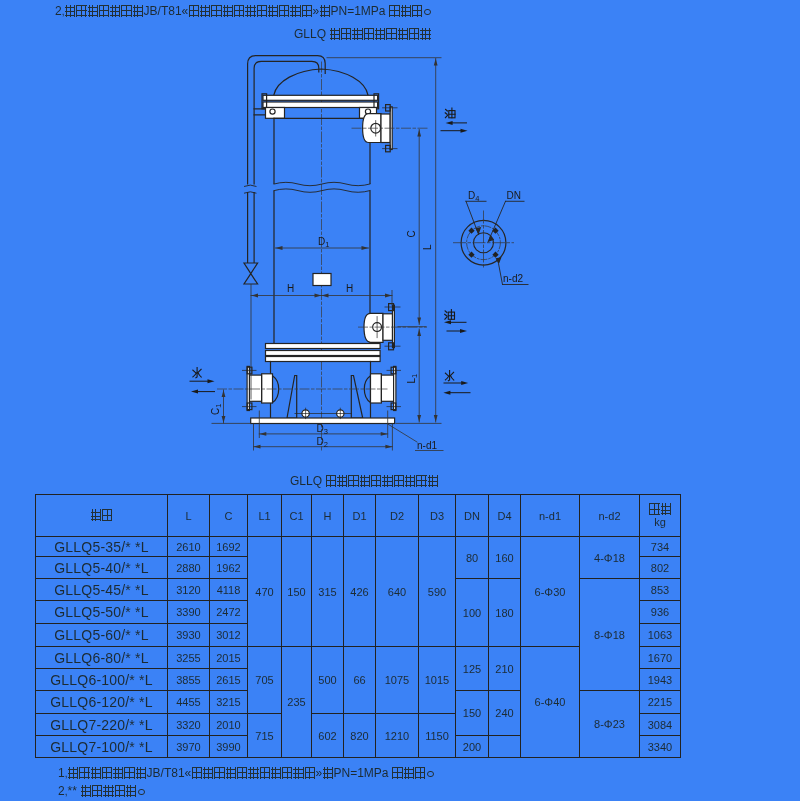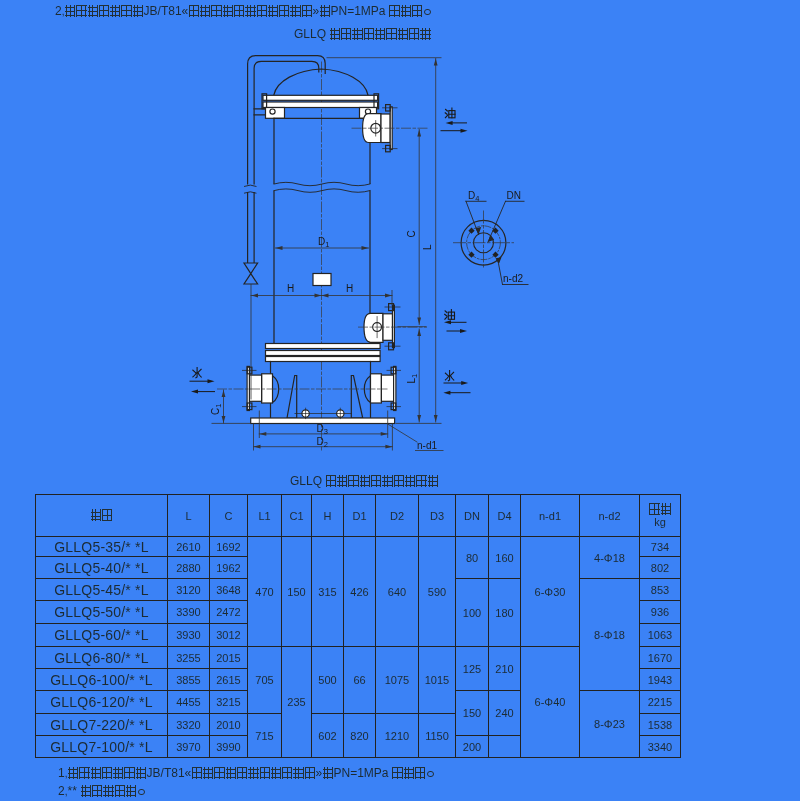--- a/index.html
+++ b/index.html
@@ -324,21 +324,21 @@
 </tr>
 <tr style="height:22px;">
             <td class="mod">GLLQ5-40/* *L</td>
             <td>2880</td>
             <td>1962</td>
             <td>802</td>
           </tr>
 <tr style="height:22px;">
             <td class="mod">GLLQ5-45/* *L</td>
             <td>3120</td>
-            <td>3648</td>
+            <td>4118</td>
 <td rowspan="3">100</td>
             <td rowspan="3">180</td>
             <td rowspan="5">8-Φ18</td>
             <td>853</td>
           </tr>
 <tr style="height:23px;">
             <td class="mod">GLLQ5-50/* *L</td>
             <td>3390</td>
             <td>2472</td>
             <td>936</td>
@@ -381,21 +381,21 @@
           </tr>
 <tr style="height:22px;">
             <td class="mod">GLLQ7-220/* *L</td>
             <td>3320</td>
             <td>2010</td>
 <td rowspan="2">715</td>
             <td rowspan="2">602</td>
             <td rowspan="2">820</td>
             <td rowspan="2">1210</td>
 <td rowspan="2">1150</td>
-            <td>1538</td>
+            <td>3084</td>
           </tr>
 <tr style="height:22px;">
             <td class="mod">GLLQ7-100/* *L</td>
             <td>3970</td>
             <td>3990</td>
 <td>200</td>
             <td></td>
             <td>3340</td>
           </tr>
 </tbody>

